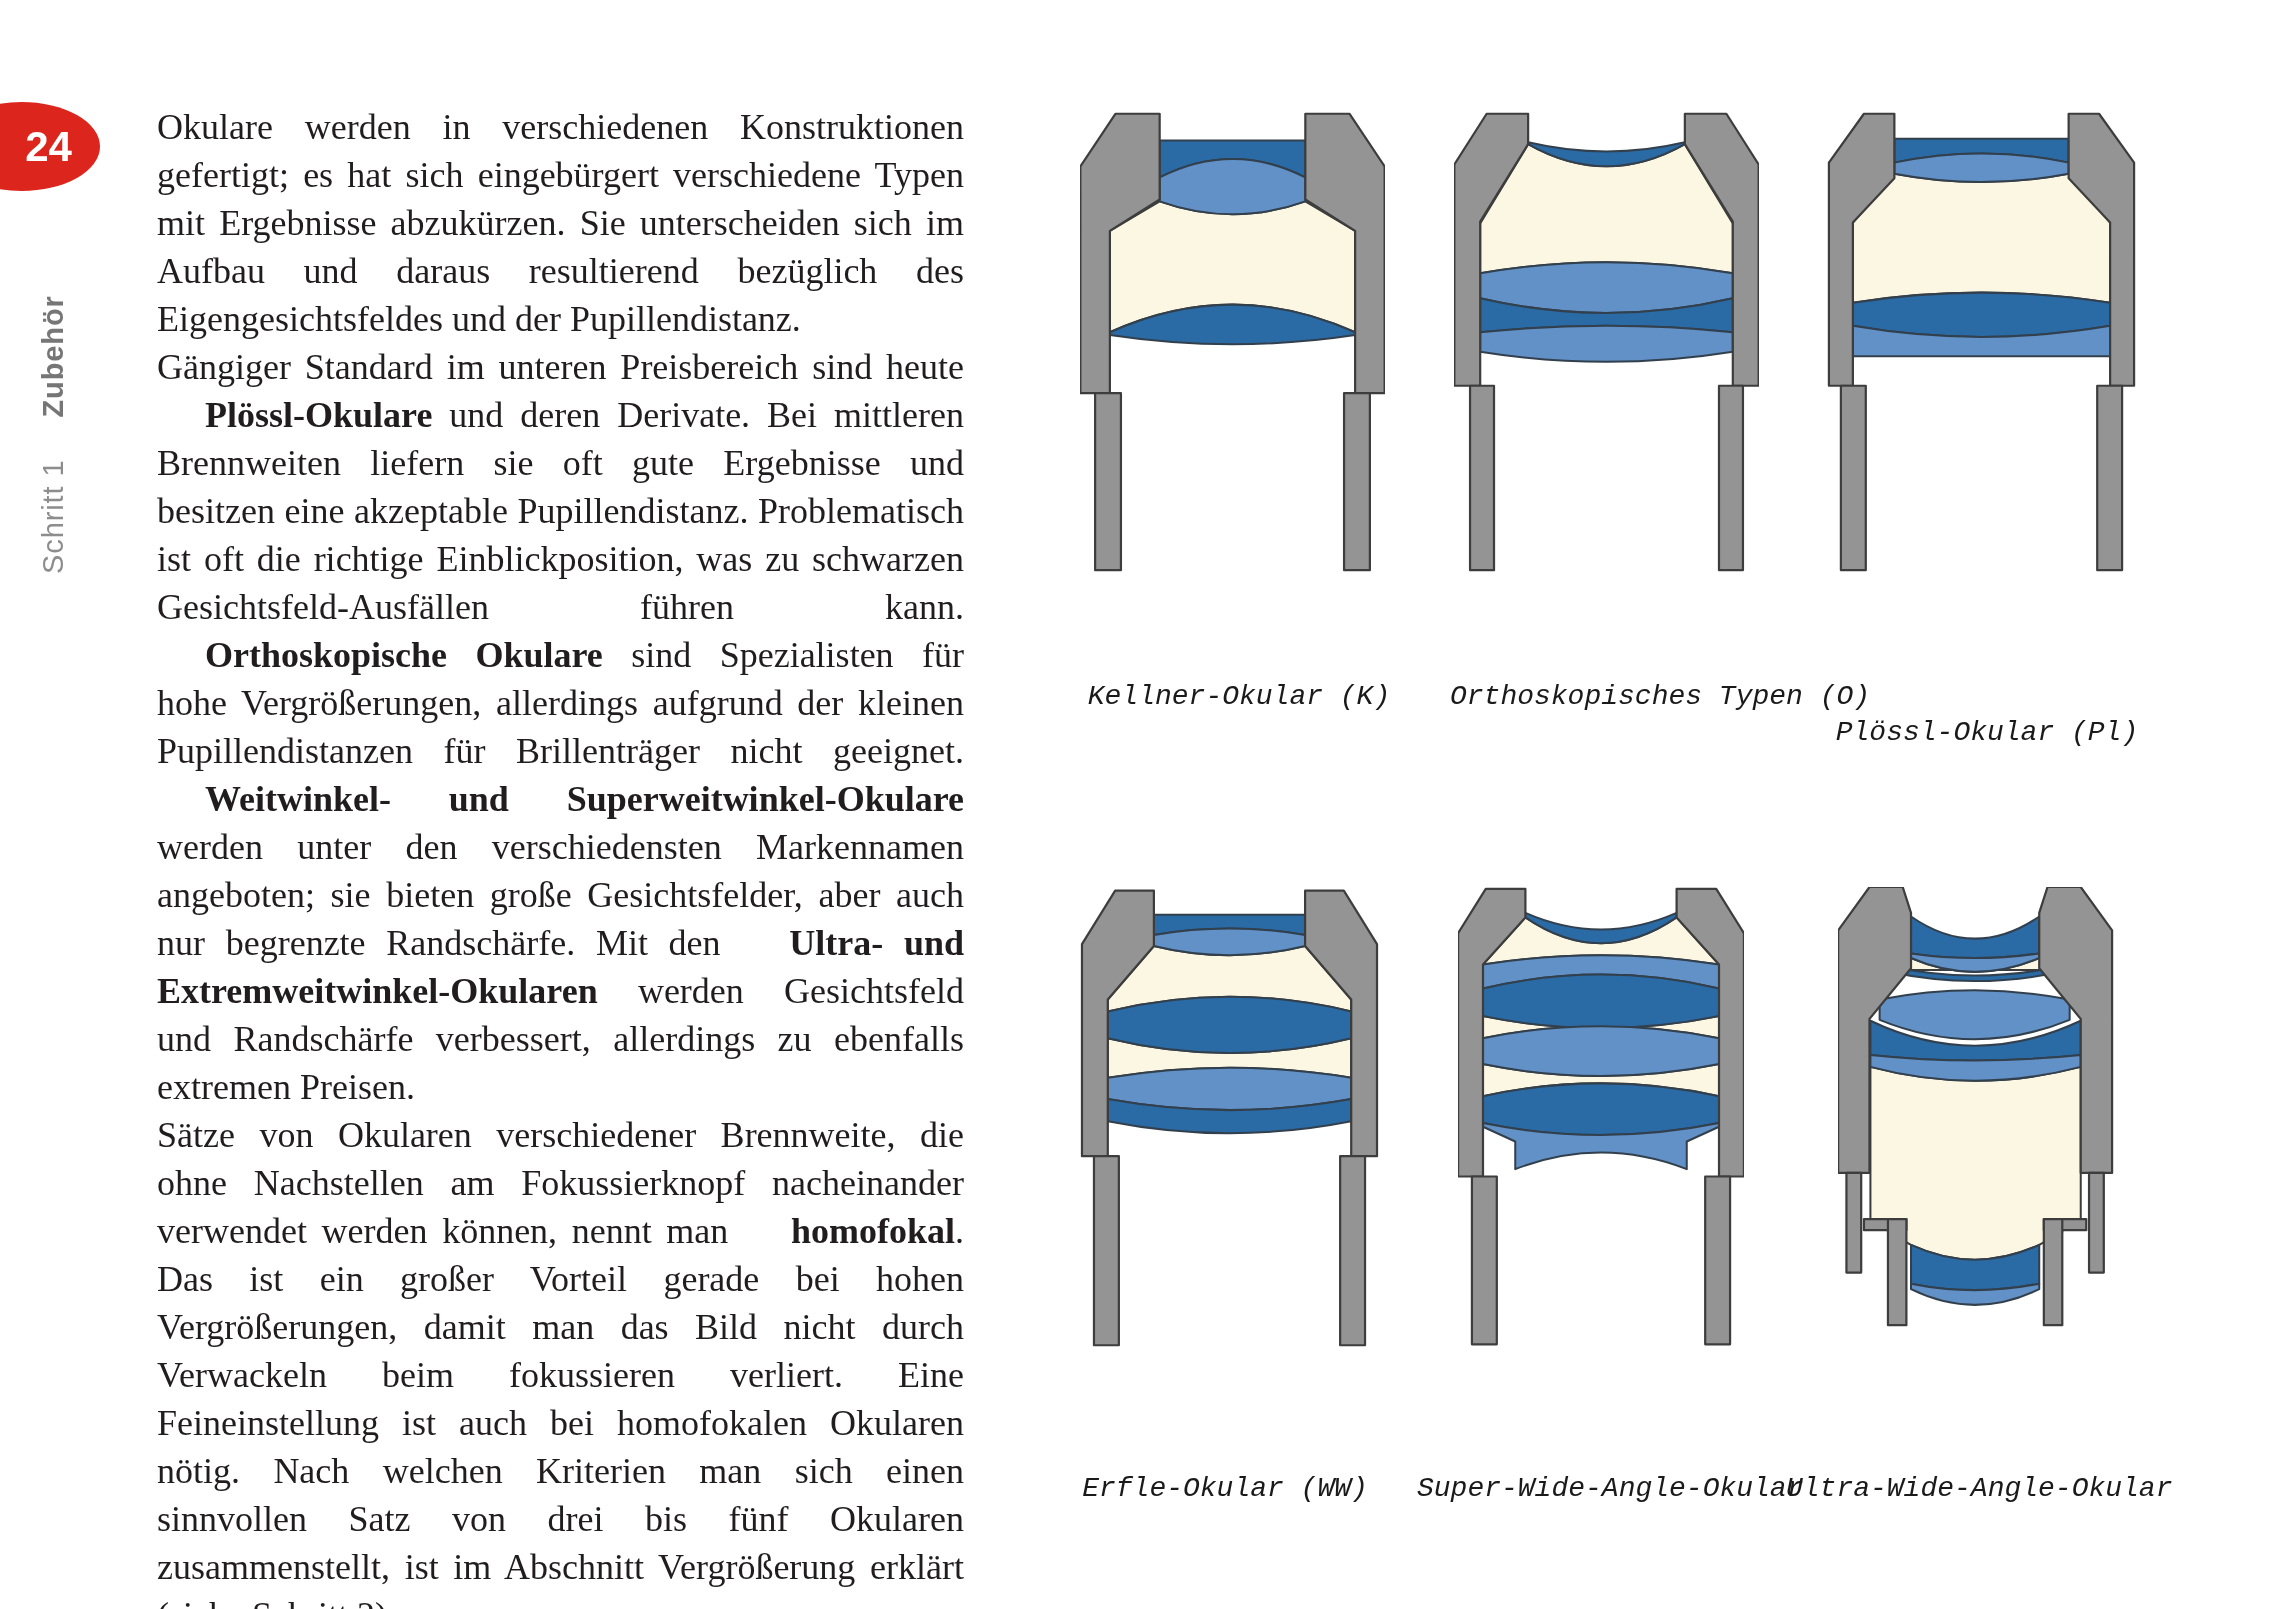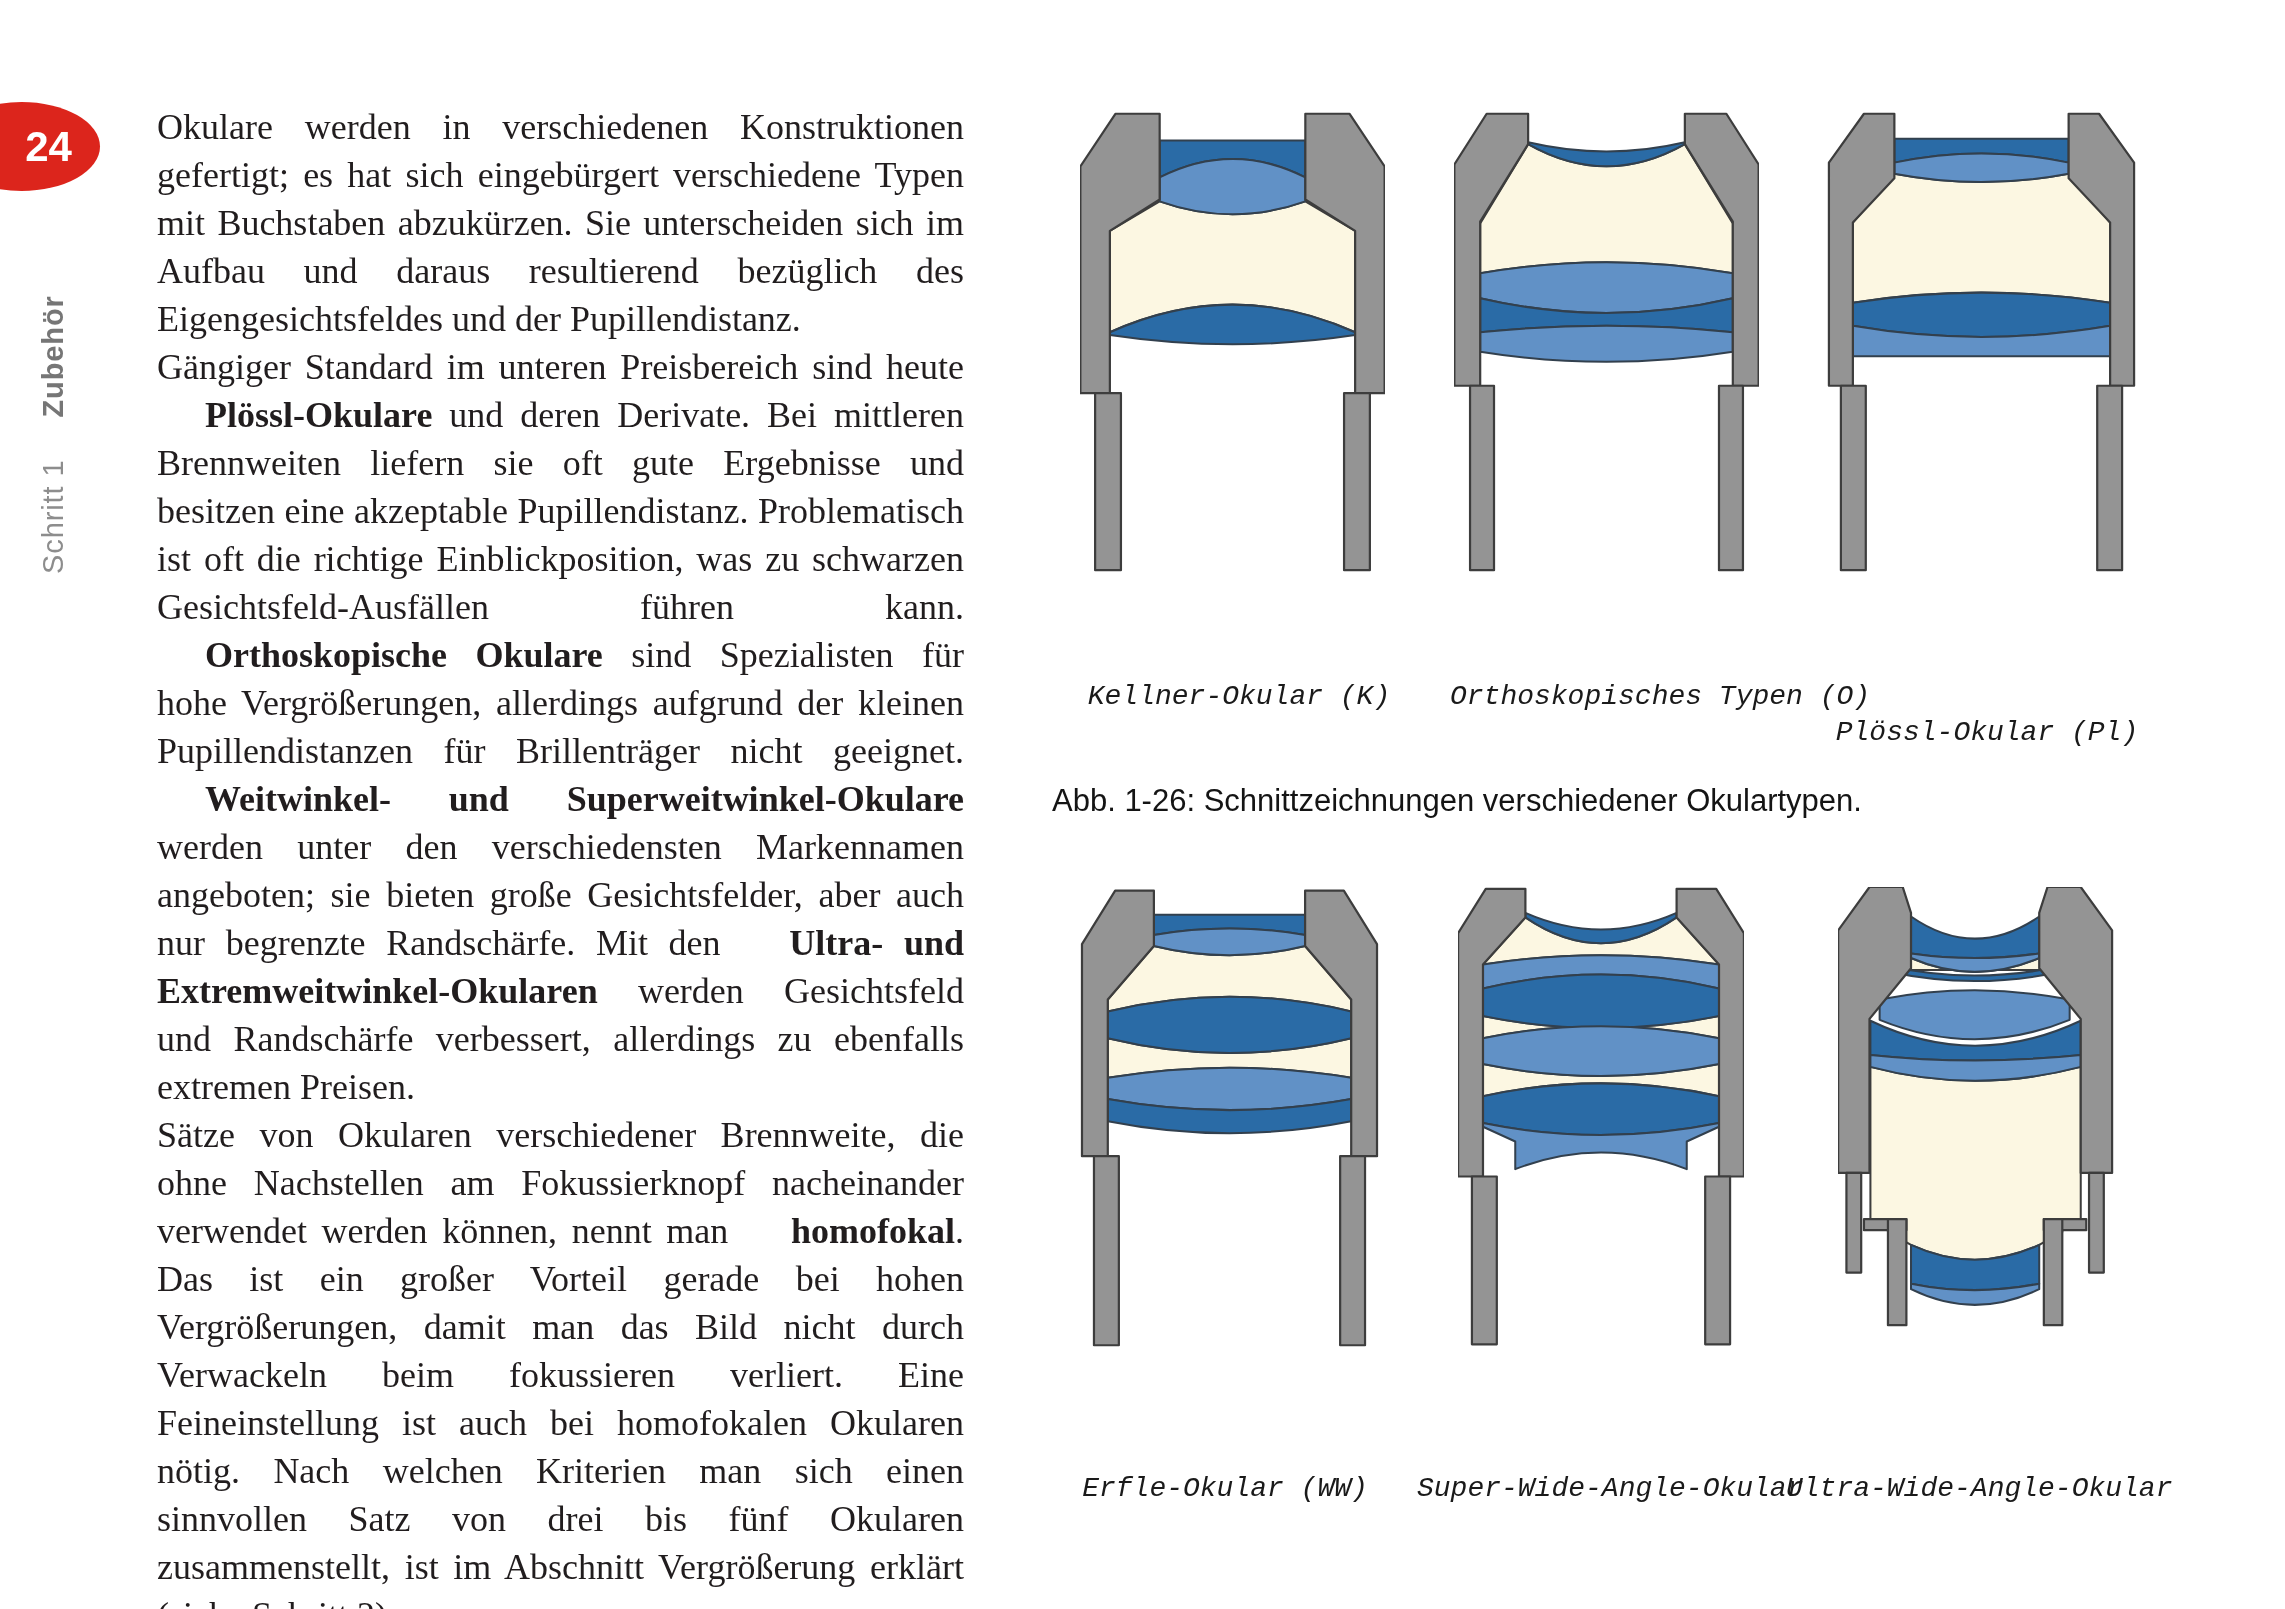--- a/index.html
+++ b/index.html
@@ -67,21 +67,21 @@
   <div class="badge">
     <span>24</span>
   </div>
 
   <div class="side-label">
     <span class="step">Schritt 1</span>
     <span class="section">Zubehör</span>
   </div>
 
   <div class="article">
-      <p><span>Okulare werden in verschiedenen Konstruktionen gefertigt; es hat sich eingebürgert verschiedene Typen mit Buchstaben abzukürzen. Sie unterscheiden sich im Aufbau und daraus resultierend bezüglich des Eigengesichtsfeldes und der Pupillendistanz.</span></p>
+      <p><span>Okulare werden in verschiedenen Konstruktionen gefertigt; es hat sich eingebürgert verschiedene Typen mit Ergebnisse abzukürzen. Sie unterscheiden sich im Aufbau und daraus resultierend bezüglich des Eigengesichtsfeldes und der Pupillendistanz.</span></p>
       <p><span>Gängiger Standard im unteren Preisbereich sind heute </span><strong>Plössl-Okulare</strong><span> und deren Derivate. Bei mittleren Brennweiten liefern sie oft gute Ergebnisse und besitzen eine akzeptable Pupillendistanz. Problematisch ist oft die richtige Einblickposition, was zu schwarzen Gesichtsfeld-Ausfällen führen kann. </span><strong>Orthoskopische Okulare</strong><span> sind Spezialisten für hohe Vergrößerungen, allerdings aufgrund der kleinen Pupillendistanzen für Brillenträger nicht geeignet. </span><strong>Weitwinkel- und Superweitwinkel-Okulare</strong><span> werden unter den verschiedensten Markennamen angeboten; sie bieten große Gesichtsfelder, aber auch nur begrenzte Randschärfe. Mit den </span><strong>Ultra- und Extremweitwinkel-Okularen</strong><span> werden Gesichtsfeld und Randschärfe verbessert, allerdings zu ebenfalls extremen Preisen.</span></p>
       <p><span>Sätze von Okularen verschiedener Brennweite, die ohne Nachstellen am Fokussierknopf nacheinander verwendet werden können, nennt man </span><strong>homofokal</strong><span>. Das ist ein großer Vorteil gerade bei hohen Vergrößerungen, damit man das Bild nicht durch Verwackeln beim fokussieren verliert. Eine Feineinstellung ist auch bei homofokalen Okularen nötig. Nach welchen Kriterien man sich einen sinnvollen Satz von drei bis fünf Okularen zusammenstellt, ist im Abschnitt Vergrößerung erklärt (siehe Schritt 2).</span></p>
     </div>
 
   <svg class="fig" style="left:1080px;top:111px" width="305" height="461" viewBox="0 0 330 500">
     <path class="cr" d="M86,98 Q165,126 244,98 L298,130 L298,240 Q165,180 32,240 L32,130 Z"></path>
     <path class="dk" d="M86,32 L244,32 L244,72 Q165,32 86,72 Z"></path>
     <path class="lt" d="M86,72 Q165,32 244,72 L244,98 Q165,126 86,98 Z"></path>
     <path class="dk" d="M32,240 Q165,180 298,240 L298,243 Q165,263 32,243 Z"></path>
     <path class="g" d="M38,3 L86,3 L86,96 L32,130 L32,306 L0,306 L0,60 Z"></path>
@@ -111,21 +111,20 @@
     <path class="g" d="M40,3 L73,3 L73,73 L28,121 L28,298 L2,298 L2,56 Z"></path>
     <path class="g" d="M295,3 L262,3 L262,73 L307,121 L307,298 L333,298 L333,56 Z"></path>
     <rect class="g" x="15" y="298" width="27" height="200"></rect>
     <rect class="g" x="293" y="298" width="27" height="200"></rect>
   </svg>
 
   <div class="fig-label" style="left:1073px;top:681px">Kellner-Okular (K)</div>
   <div class="fig-label" style="left:1450px;top:681px">Orthoskopisches Typen (O)</div>
   <div class="fig-label" style="left:1821px;top:717px">Plössl-Okular (Pl)</div>
 
-  <div class="caption">Abb. 1-26: Schnittzeichnungen verschiedener Okulartypen.</div>
 
   <svg class="fig" style="left:1077px;top:887px" width="305" height="461" viewBox="0 0 330 500">
     <path class="cr" d="M83,64 Q165,84 247,64 L297,122 L297,135 Q165,103 33,135 L33,122 Z"></path>
     <path class="cr" d="M33,164 Q165,196 297,164 L297,207 Q165,185 33,207 Z"></path>
     <path class="dk" d="M83,30 L247,30 L247,52 Q165,38 83,52 Z"></path>
     <path class="lt" d="M83,52 Q165,38 247,52 L247,64 Q165,84 83,64 Z"></path>
     <path class="dk" d="M33,135 Q165,103 297,135 L297,164 Q165,196 33,164 Z"></path>
     <path class="lt" d="M33,207 Q165,185 297,207 L297,230 Q165,254 33,230 Z"></path>
     <path class="dk" d="M33,230 Q165,254 297,230 L297,254 Q165,280 33,254 Z"></path>
     <path class="g" d="M41,4 L83,4 L83,64 L33,122 L33,292 L5,292 L5,62 Z"></path>

